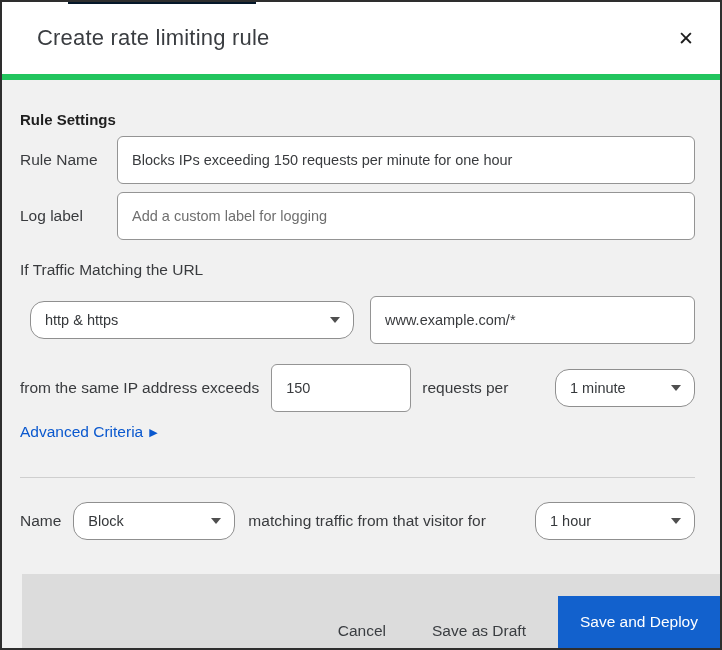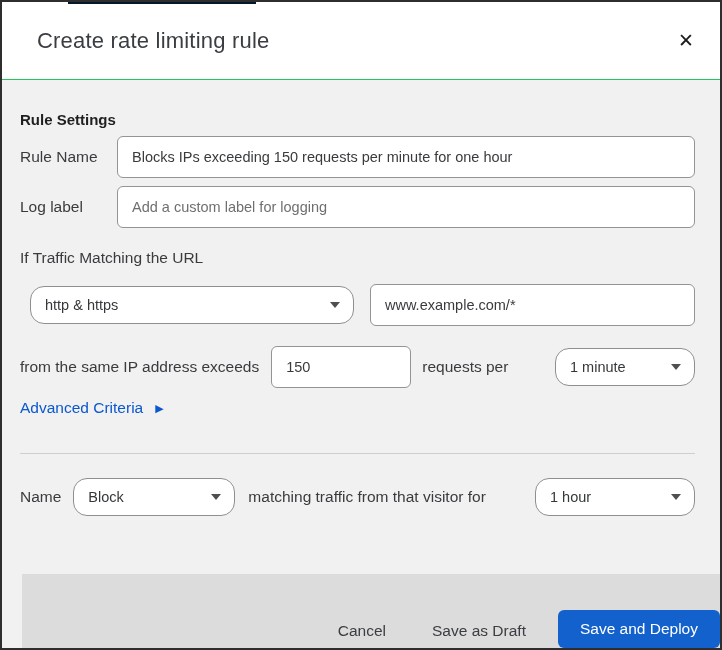--- a/index.html
+++ b/index.html
@@ -27,21 +27,21 @@
     z-index: 5;
   }
 
   .header {
     background: #ffffff;
     height: 78px;
     flex: 0 0 78px;
     display: flex;
     align-items: center;
     padding: 0 20px 0 35px;
-    border-bottom: 1px solid #22c55e;
+    border-bottom: 6px solid #22c55e;
   }
   .title {
     margin: 0;
     font-size: 22px;
     font-weight: 400;
     color: #3a3d41;
     letter-spacing: 0.2px;
   }
   .close-btn {
     margin-left: auto;
@@ -66,21 +66,21 @@
 
   .field-row { display: flex; align-items: center; margin-top: 8px; }
   .field-label {
     width: 97px;
     flex: 0 0 97px;
     font-size: 15.5px;
     color: #393b3e;
   }
 
   .text-input {
-    height: 42px;
+    height: 48px;
     border: 1px solid #949494;
     border-radius: 6px;
     background: #ffffff;
     padding: 0 14px;
     font-size: 14.5px;
     color: #393b3e;
     font-family: "Liberation Sans", sans-serif;
     flex: 1 1 auto;
     min-width: 0;
     outline: none;
@@ -117,21 +117,21 @@
 
   .exceeds-row { display: flex; align-items: center; margin-top: 20px; }
   .num-input { width: 140px; flex: 0 0 140px; margin-left: 12px; }
   .exceeds-row .mid-text { margin-left: 11px; }
   .period-select { width: 140px; margin-left: auto; }
 
   .advanced-link {
     margin-top: 11px;
     display: inline-flex;
     align-items: center;
-    gap: 12px;
+    gap: 6px;
     color: #0a58ce;
     font-size: 15.5px;
     cursor: pointer;
   }
   .adv-arrow { font-size: 11px; line-height: 1; }
 
   .divider {
     border: none;
     border-top: 1px solid #cfcfcf;
     margin: 36px 0 0 0;
@@ -159,22 +159,22 @@
     color: #3a3d41;
     padding: 8px 14px;
     margin-right: 18px;
     cursor: pointer;
     font-family: "Liberation Sans", sans-serif;
   }
   .primary-btn {
     background: #1261cd;
     color: #ffffff;
     border: none;
-    border-radius: 6px;
-    height: 38px;
+    border-radius: 0;
+    height: 52px;
     padding: 0 22px;
     font-size: 15.5px;
     cursor: pointer;
     font-family: "Liberation Sans", sans-serif;
   }
 </style>
 </head>
 <body>
 
 <div class="modal">

